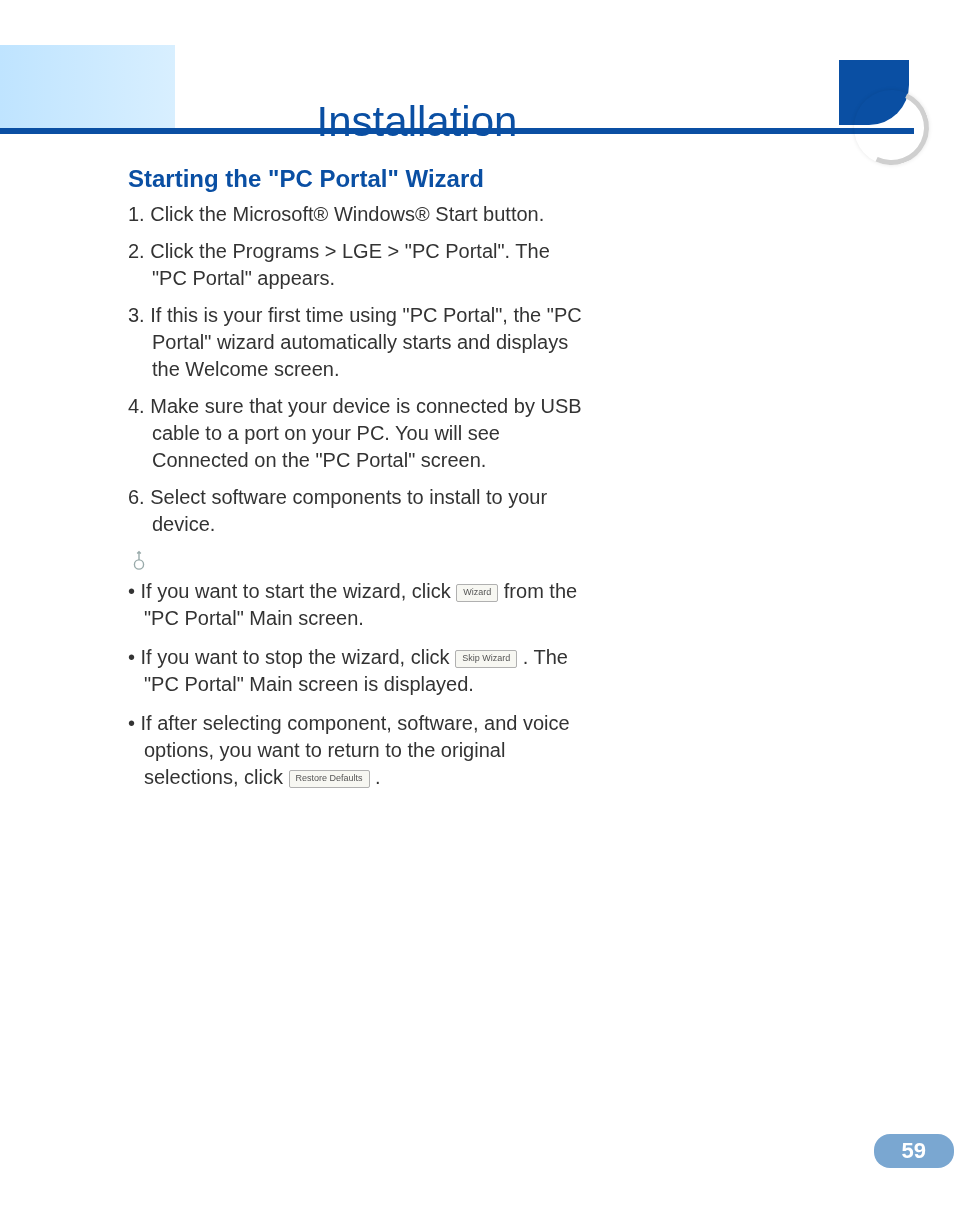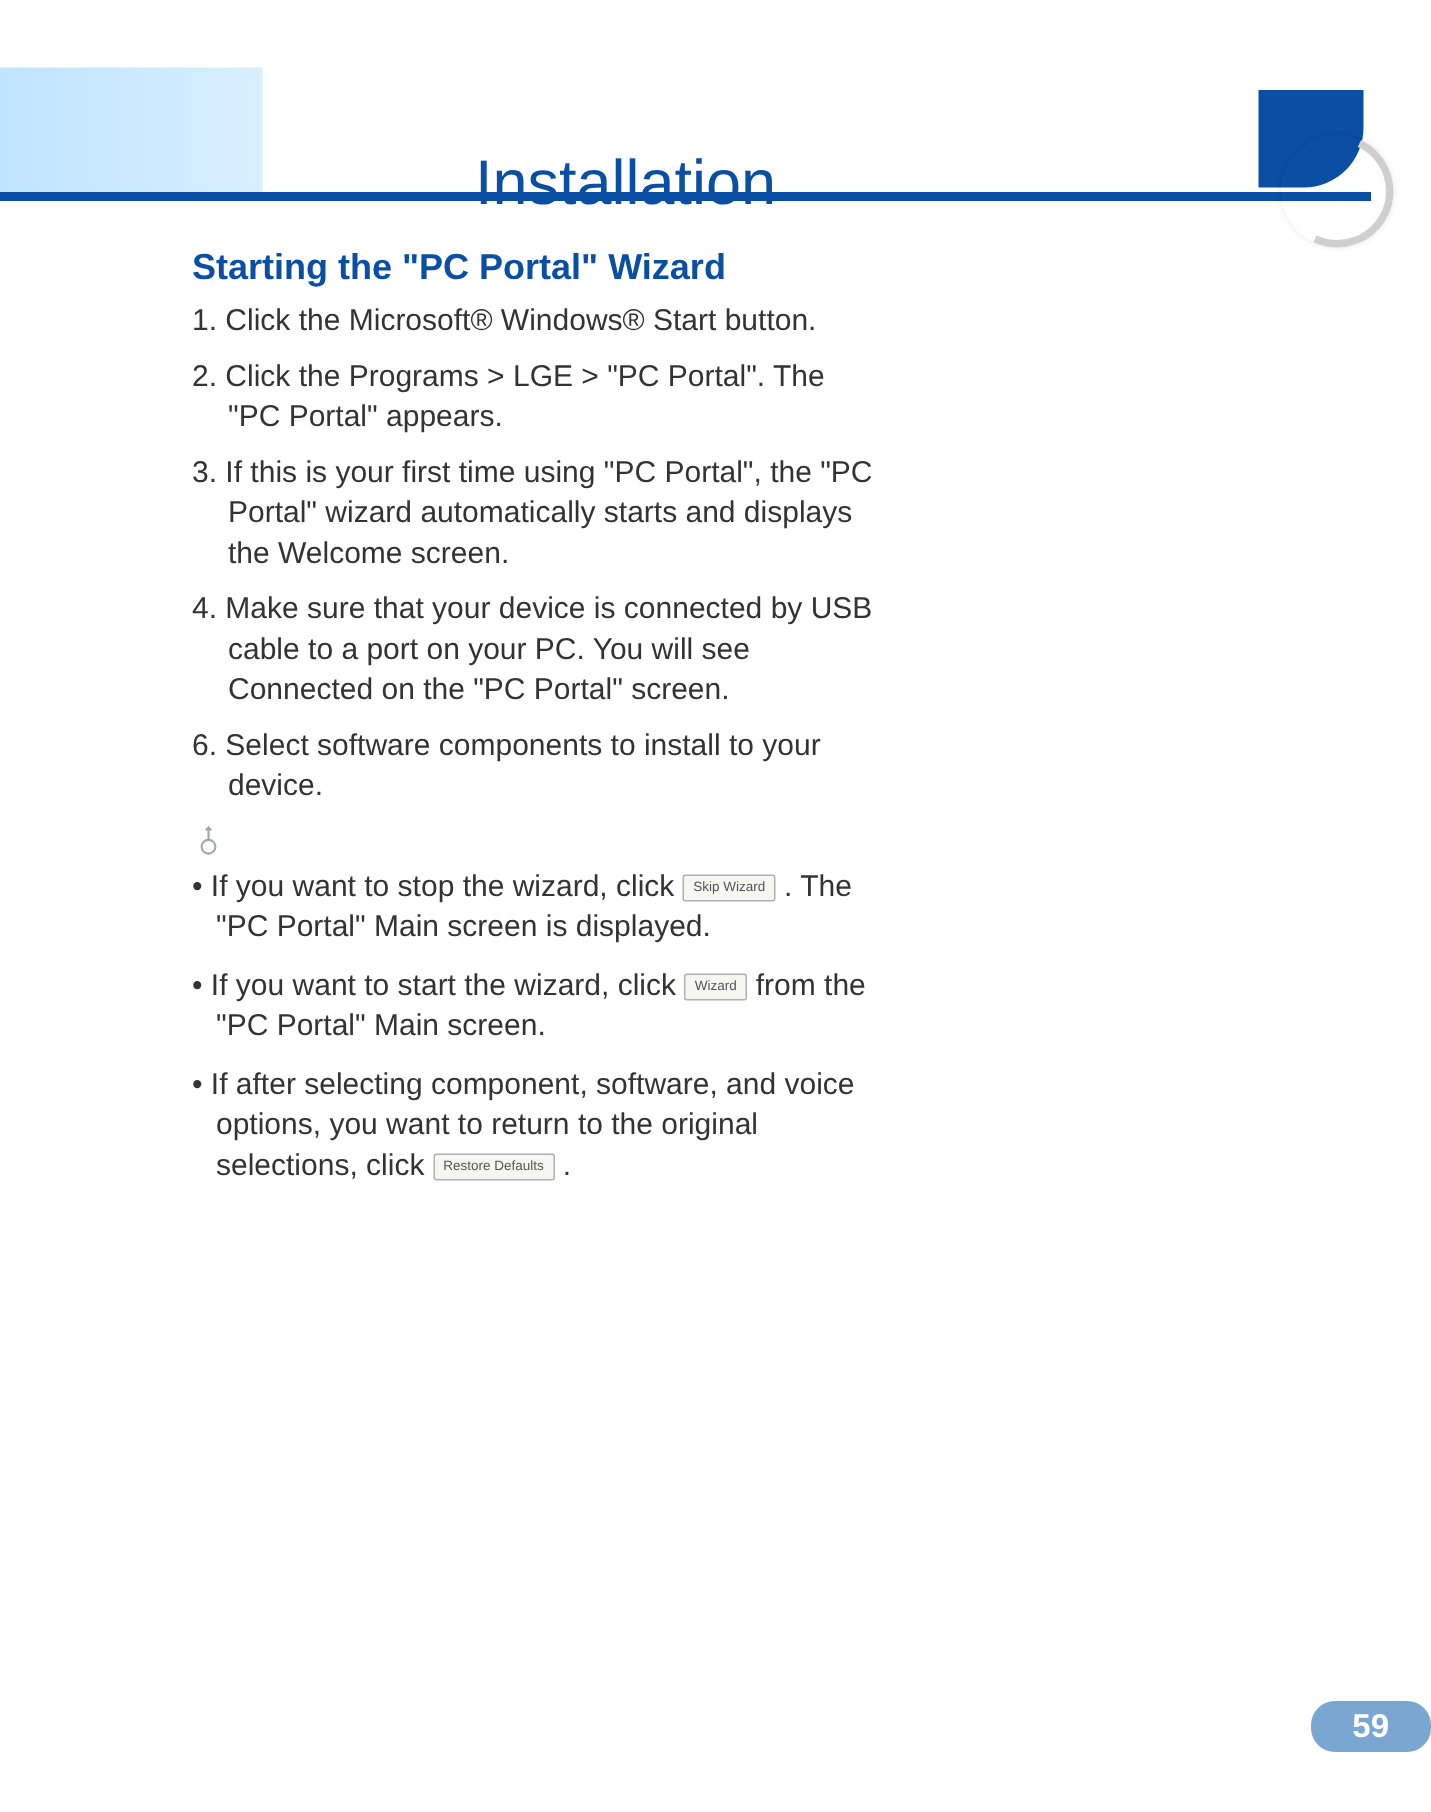--- a/index.html
+++ b/index.html
@@ -185,28 +185,28 @@
 
   <div class="note-icon">
     <svg viewBox="0 0 24 24">
         <circle cx="12" cy="18" r="5" fill="none" stroke="#9aa" stroke-width="1.5"></circle>
         <path d="M12 13 L12 4 M10 6 L12 4 L14 6" fill="none" stroke="#9aa" stroke-width="1.5"></path>
       </svg>
   </div>
 
   <ul class="notes">
     <li>
+      <span>• If you want to start the wizard, click </span>
+      <span class="inline-btn">Wizard</span>
+      <span> from the "PC Portal" Main screen.</span>
+    </li>
+    <li>
       <span>• If you want to stop the wizard, click </span>
       <span class="inline-btn">Skip Wizard</span>
       <span>. The "PC Portal" Main screen is displayed.</span>
-    </li>
-    <li>
-      <span>• If you want to start the wizard, click </span>
-      <span class="inline-btn">Wizard</span>
-      <span> from the "PC Portal" Main screen.</span>
     </li>
     <li>
       <span>• If after selecting component, software, and voice options, you want to return to the original selections, click </span>
       <span class="inline-btn">Restore Defaults</span>
       <span>.</span>
     </li>
   </ul>
 </div>
 
 <div class="page-number-wrap">

